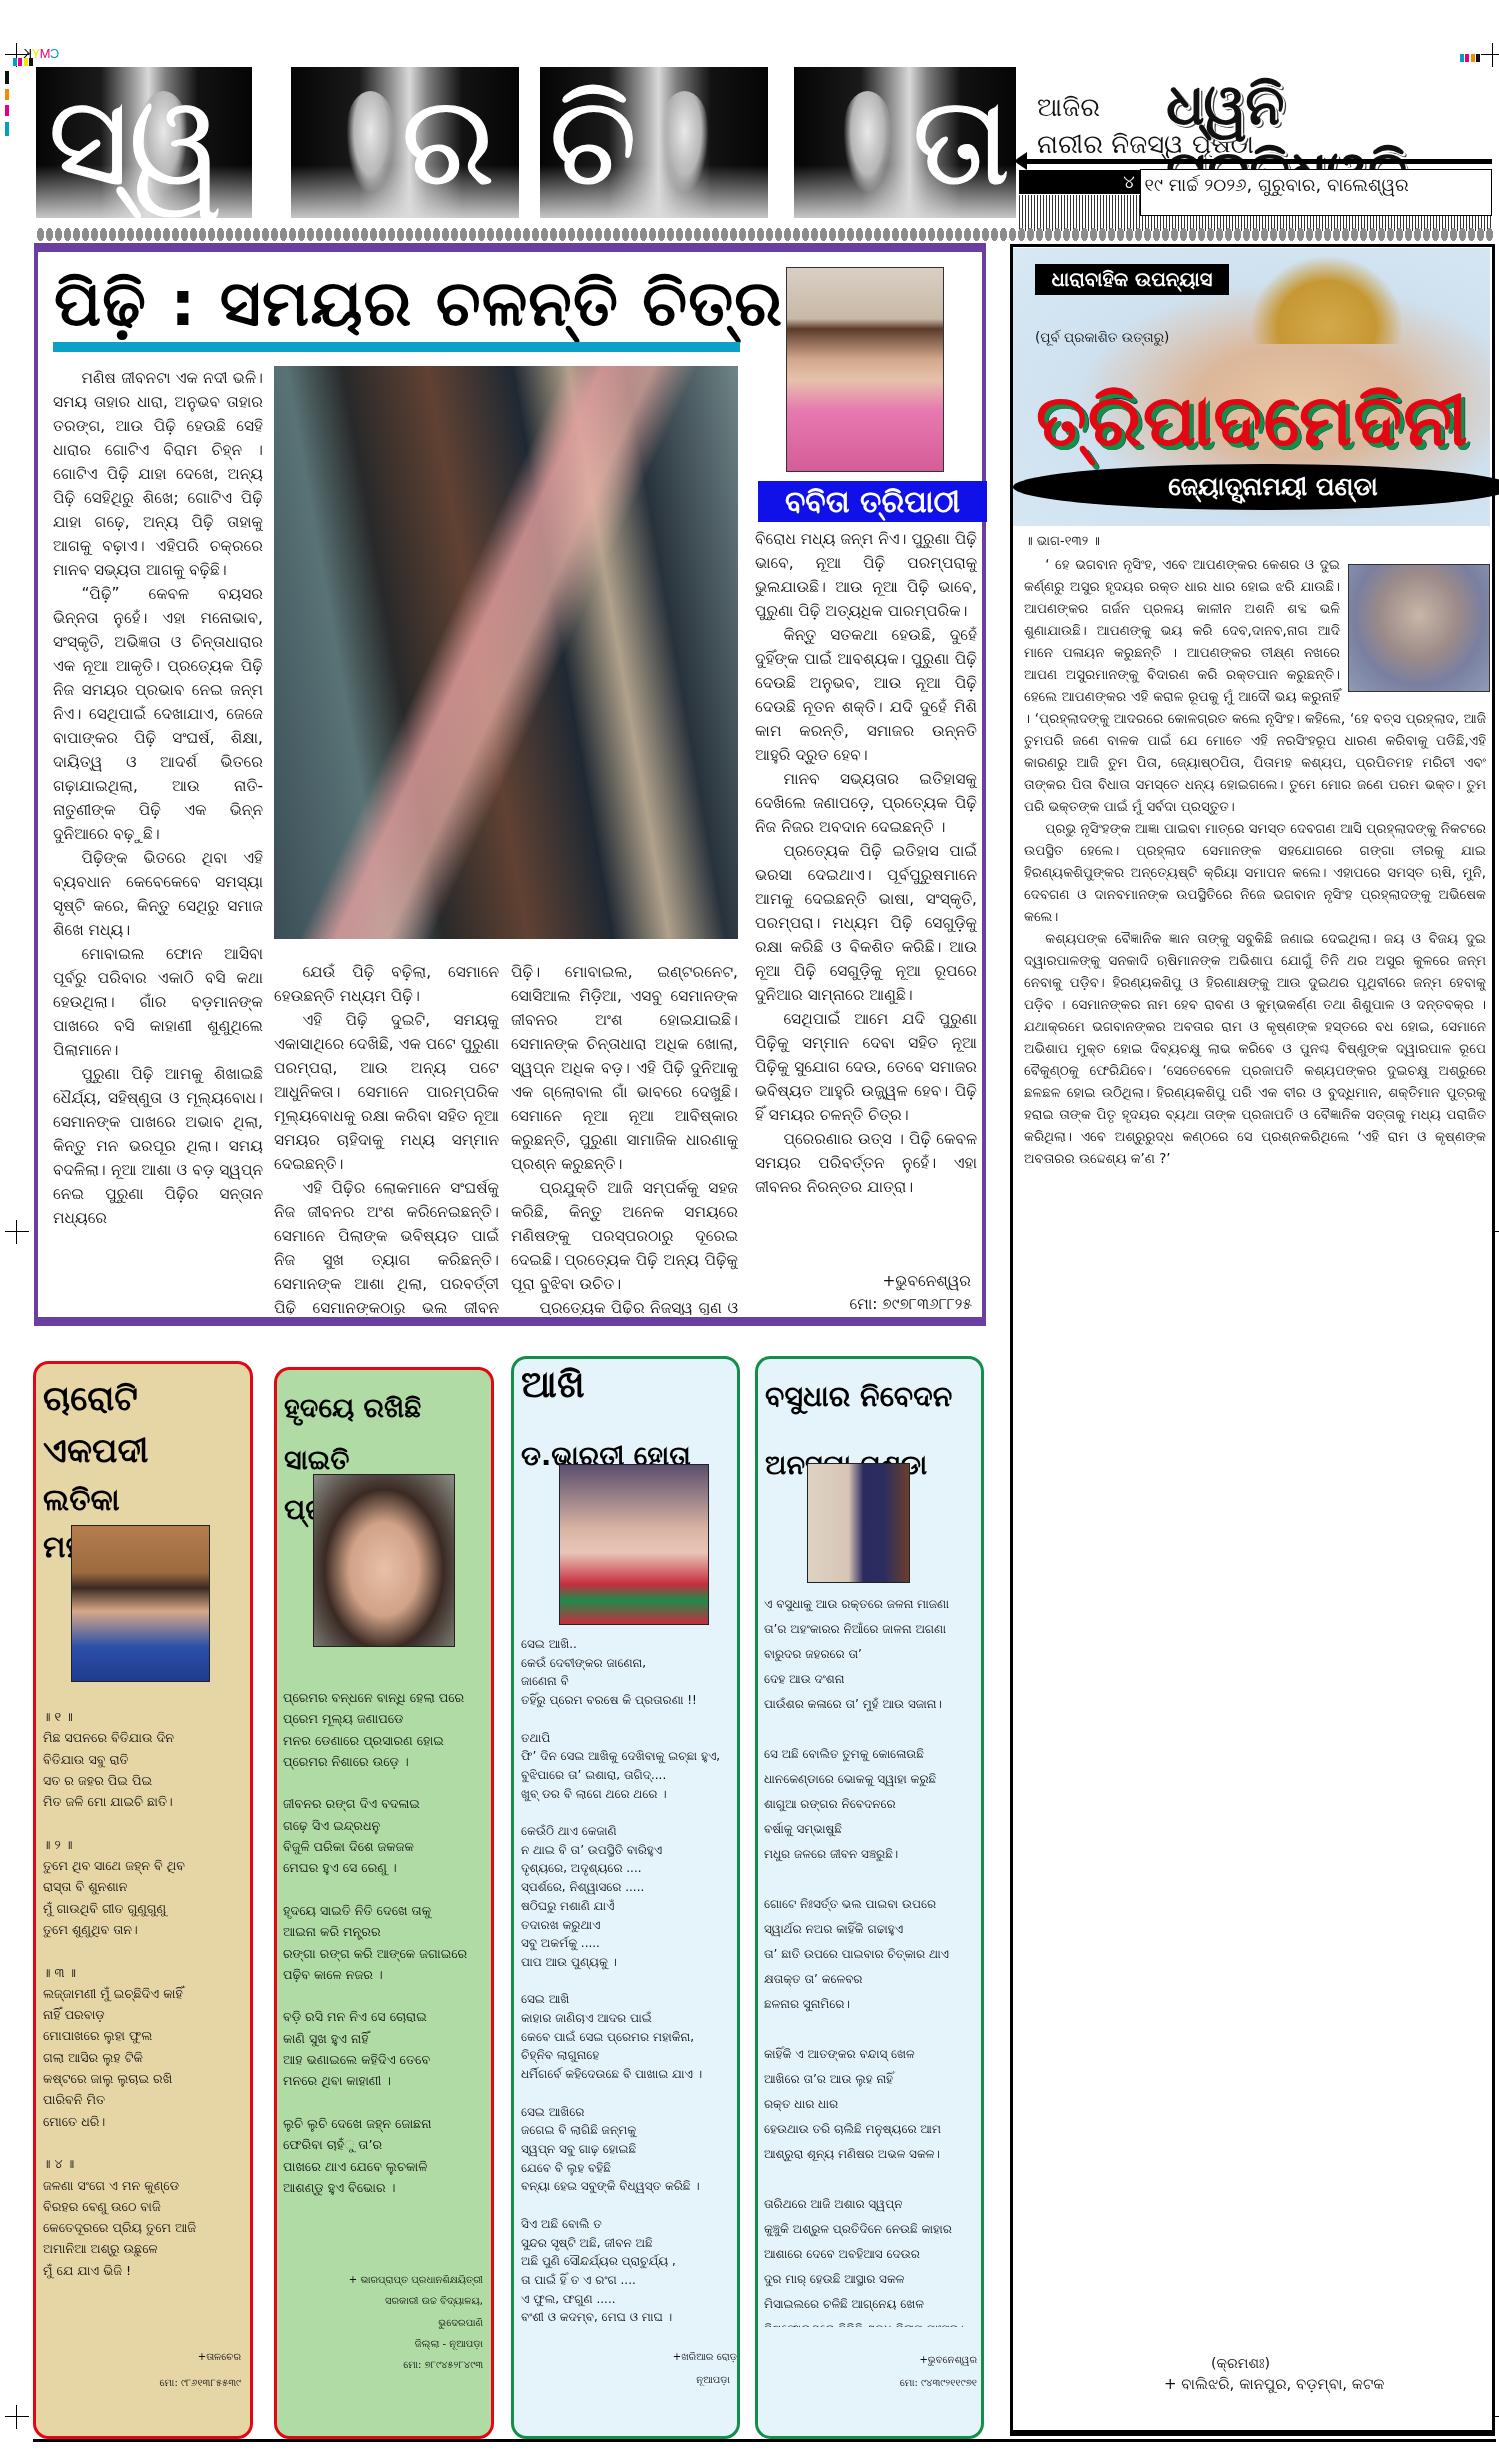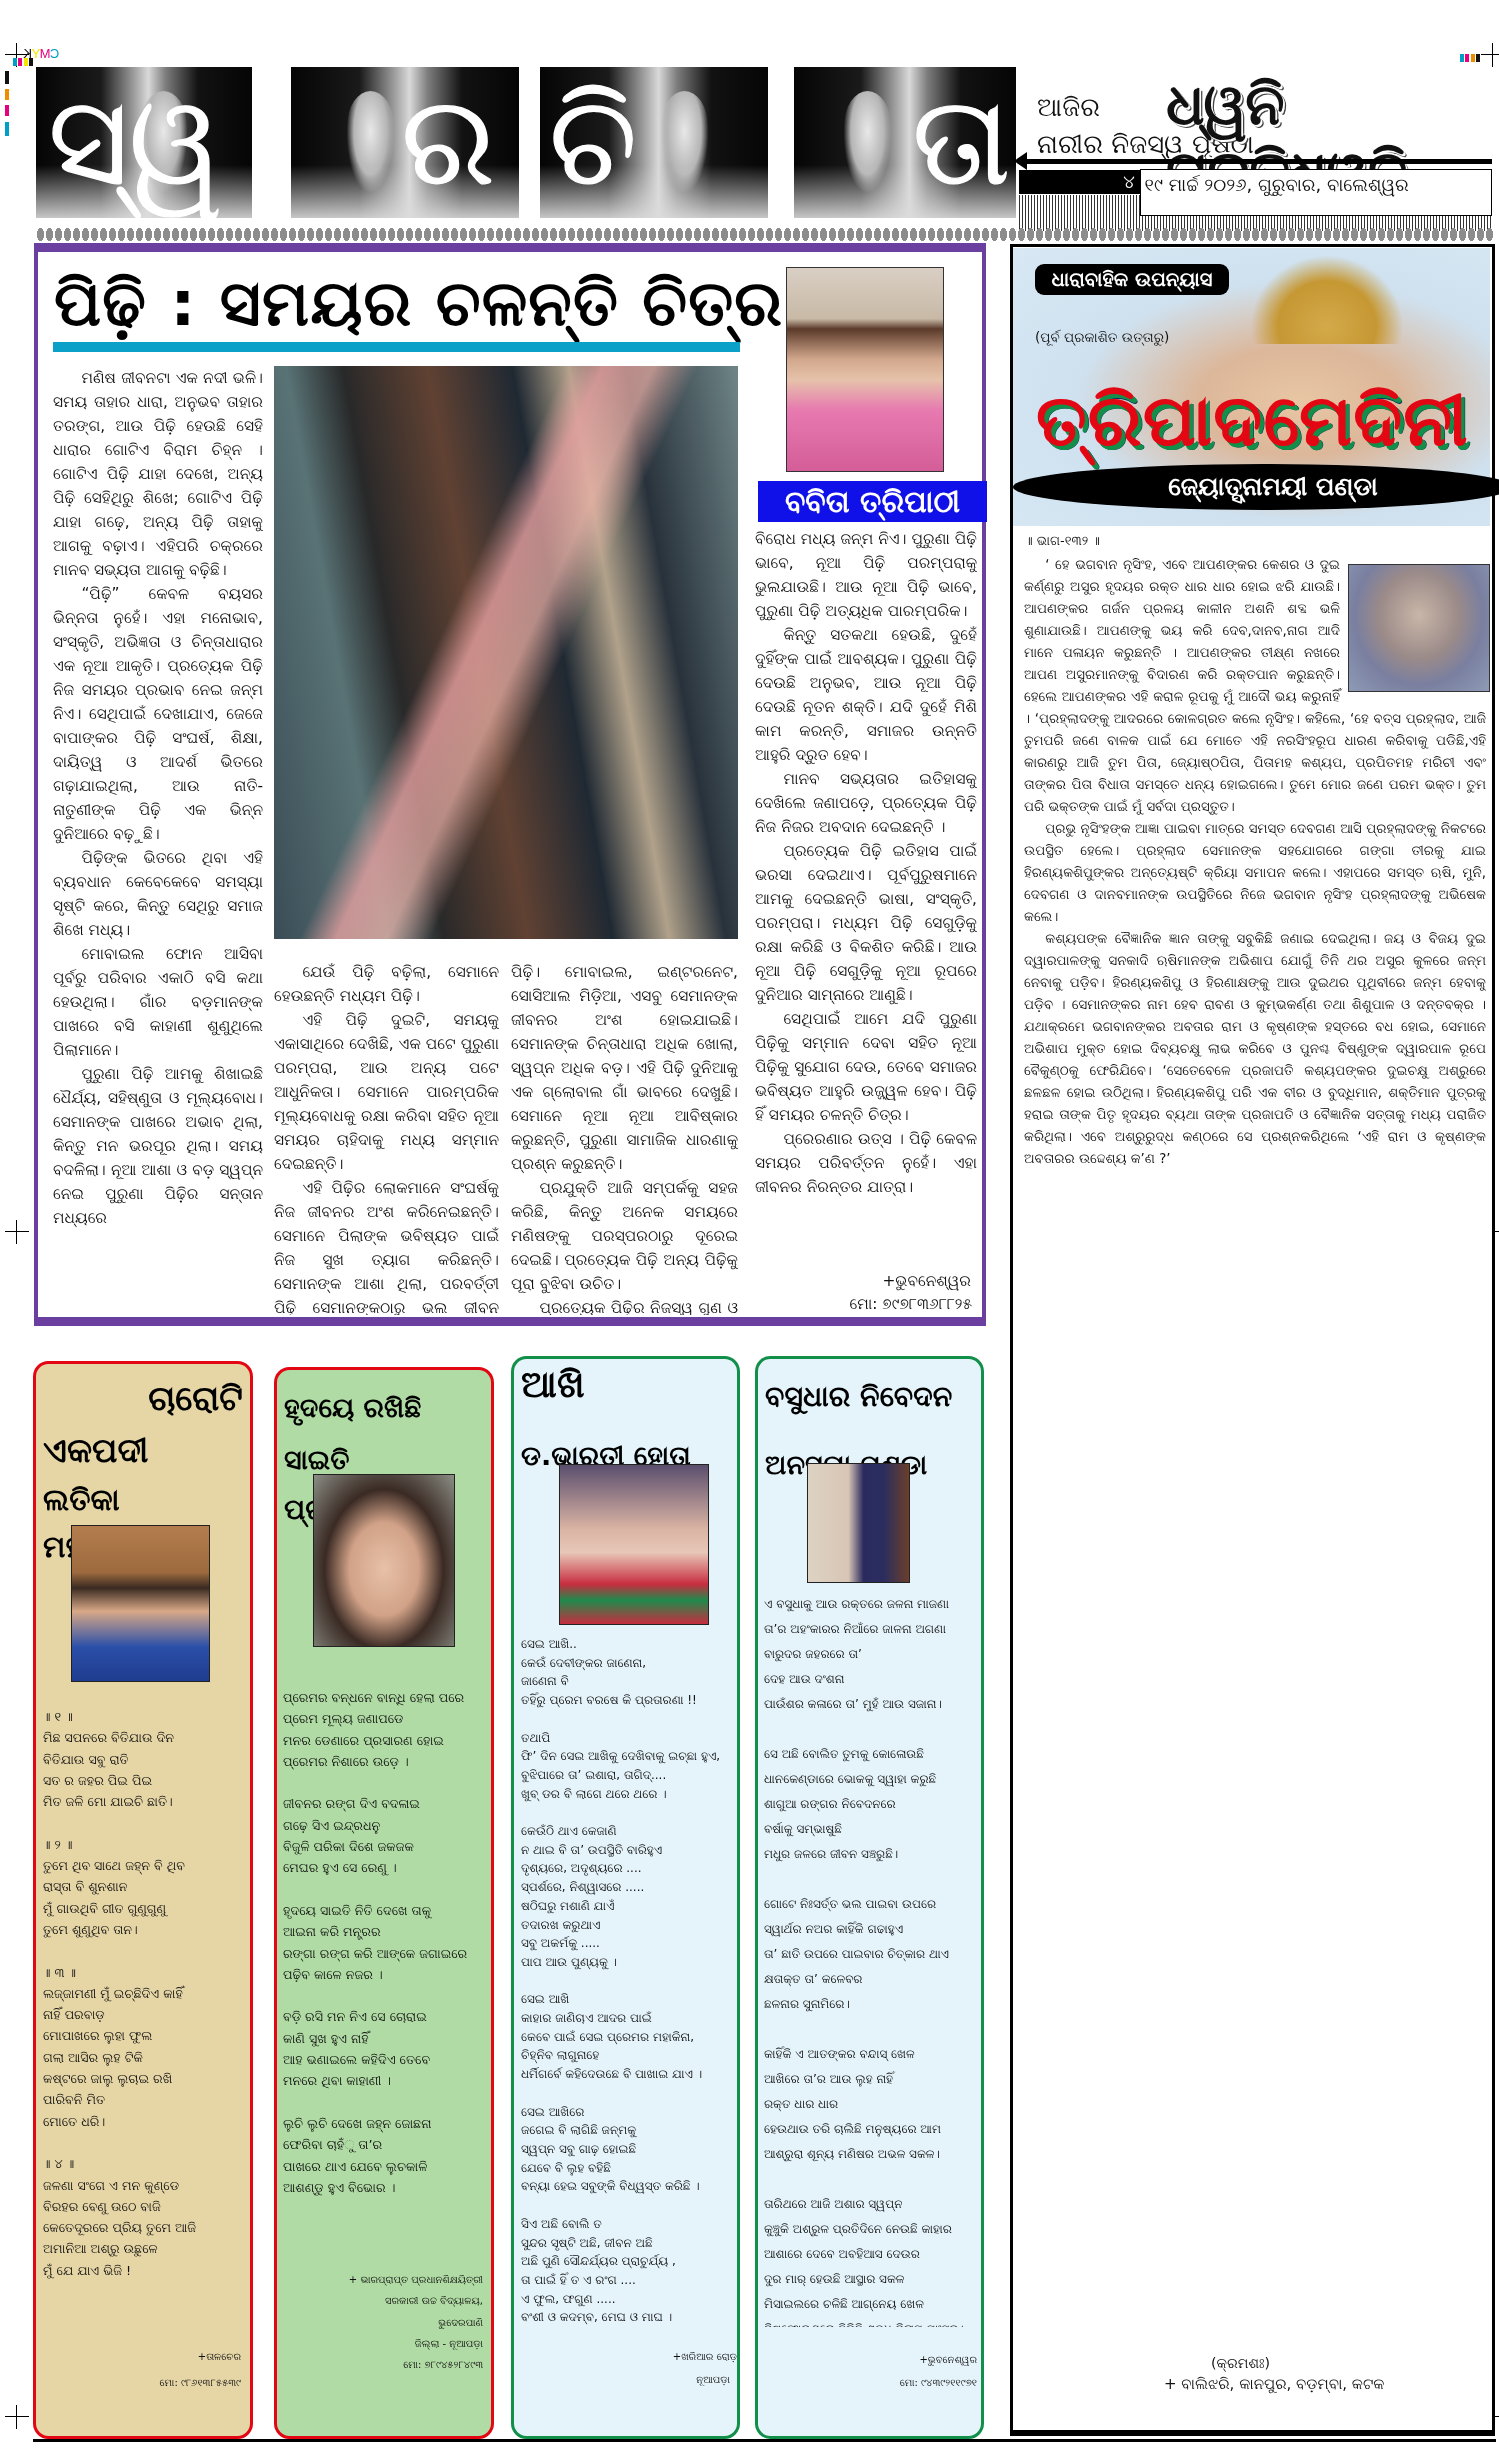--- a/index.html
+++ b/index.html
@@ -47,21 +47,21 @@
                 #2a2f35; }
   .body-text { position:absolute; font-size:15.4px; line-height:24px; text-align:justify; color:#111; }
   .body-text p { margin:0; text-indent:28.4px; }
   .sig { position:absolute; font-size:15.4px; text-align:right; }
 
   
   .novel-frame { position:absolute; left:1010px; top:244px; width:485px; height:2192px; border:3.6px solid #000; border-bottom-width:6px; box-sizing:border-box; background:#fff; }
   .novel-banner { position:absolute; left:1013px; top:248px; width:477px; height:278px;
                   background:radial-gradient(ellipse at 60% 55%,#e8c6a3 0%,#dcb79a 25%,#cfe1ef 55%,#d8e8f5 100%); }
   .novel-deity { position:absolute; left:1250px; top:255px; width:154px; height:89px; border-radius:50% 50% 6px 6px; background:radial-gradient(ellipse at 50% 80%,#d4a94a 0%,#c69833 45%,rgba(0,0,0,0) 70%); }
-  .novel-kicker { position:absolute; left:1035px; top:264px; width:194px; height:31px; background:#000; color:#fff; font-size:19.5px; line-height:31px; text-align:center; font-weight:bold;border-radius:9px; }
+  .novel-kicker { position:absolute; left:1035px; top:264px; width:194px; height:31px; background:#000; color:#fff; font-size:19.5px; line-height:31px; text-align:center; font-weight:bold; }
   .novel-prev { position:absolute; left:1035px; top:329px; font-size:13.6px; color:#111; }
   .novel-title { position:absolute; left:1010px; top:379px; width:485px; text-align:center; font-size:71px; font-weight:bold; color:#e30613;
                  text-shadow:3.6px 3.6px 0 #12904a, 4.1px 4.1px 0 #0d2a5e; letter-spacing:1.2px; }
   .novel-author-oval { position:absolute; left:1013px; top:464px; width:480px; height:46px; background:#000; border-radius:50%; color:#fff; font-size:25px; text-align:center; line-height:46px; font-weight:bold;padding-left:20px; }
   .novel-part { position:absolute; left:1025px; top:533px; font-size:13px; }
   .novel-photo { position:absolute; left:1348px; top:564px; width:140px; height:126px; border:1.2px solid #333;
                  background:radial-gradient(ellipse at 50% 40%,#c9b6a8 0%,#9b8b89 40%,#7a7fa0 65%,#8e9bb6 100%); }
   .novel-text { position:absolute; left:1024px; top:554px; width:462px; font-size:13.4px; line-height:22px; text-align:justify; color:#111; }
   .novel-text p { margin:0; text-indent:21.3px; }
   .novel-text .wrapfloat { float:right; width:146px; height:142px; }
@@ -176,21 +176,21 @@
 <div class="novel-text" style="height:1795px;overflow:hidden;">
   <div class="wrapfloat"></div>
   <p>‘ ହେ ଭଗବାନ ନୃସିଂହ, ଏବେ ଆପଣଙ୍କର କେଶର ଓ ଦୁଇ କର୍ଣ୍ଣରୁ ଅସୁର ହୃଦୟର ରକ୍ତ ଧାର ଧାର ହୋଇ ଝରି ଯାଉଛି। ଆପଣଙ୍କର ଗର୍ଜନ ପ୍ରଳୟ କାଳୀନ ଅଶନି ଶବ୍ଦ ଭଳି ଶୁଣାଯାଉଛି। ଆପଣଙ୍କୁ ଭୟ କରି ଦେବ,ଦାନବ,ନାଗ ଆଦି ମାନେ ପଳାୟନ କରୁଛନ୍ତି । ଆପଣଙ୍କର ତୀକ୍ଷ୍ଣ ନଖରେ ଆପଣ ଅସୁରମାନଙ୍କୁ ବିଦାରଣ କରି ରକ୍ତପାନ କରୁଛନ୍ତି। ହେଲେ ଆପଣଙ୍କର ଏହି କରାଳ ରୂପକୁ ମୁଁ ଆଦୌ ଭୟ କରୁନାହିଁ । ‘ପ୍ରହ୍ଲାଦଙ୍କୁ ଆଦରରେ କୋଳଗ୍ରତ କଲେ ନୃସିଂହ। କହିଲେ, ‘ହେ ବତ୍ସ ପ୍ରହ୍ଲାଦ, ଆଜି ତୁମପରି ଜଣେ ବାଳକ ପାଇଁ ଯେ ମୋତେ ଏହି ନରସିଂହରୂପ ଧାରଣ କରିବାକୁ ପଡିଛି,ଏହି କାରଣରୁ ଆଜି ତୁମ ପିତା, ଜ୍ୟୋଷ୍ଠପିତା, ପିତାମହ କଶ୍ୟପ, ପ୍ରପିତମହ ମରିଚୀ ଏବଂ ତାଙ୍କର ପିତା ବିଧାତା ସମସ୍ତେ ଧନ୍ୟ ହୋଇଗଲେ। ତୁମେ ମୋର ଜଣେ ପରମ ଭକ୍ତ। ତୁମ ପରି ଭକ୍ତଙ୍କ ପାଇଁ ମୁଁ ସର୍ବଦା ପ୍ରସ୍ତୁତ।</p>
   <p>ପ୍ରଭୁ ନୃସିଂହଙ୍କ ଆଜ୍ଞା ପାଇବା ମାତ୍ରେ ସମସ୍ତ ଦେବଗଣ ଆସି ପ୍ରହ୍ଲାଦଙ୍କୁ ନିକଟରେ ଉପସ୍ଥିତ ହେଲେ। ପ୍ରହ୍ଲାଦ ସେମାନଙ୍କ ସହଯୋଗରେ ଗଙ୍ଗା ତୀରକୁ ଯାଇ ହିରଣ୍ୟକଶିପୁଙ୍କର ଅନ୍ତ୍ୟେଷ୍ଟି କ୍ରିୟା ସମାପନ କଲେ। ଏହାପରେ ସମସ୍ତ ଋଷି, ମୁନି, ଦେବଗଣ ଓ ଦାନବମାନଙ୍କ ଉପସ୍ଥିତିରେ ନିଜେ ଭଗବାନ ନୃସିଂହ ପ୍ରହ୍ଲାଦଙ୍କୁ ଅଭିଷେକ କଲେ।</p>
   <p>କଶ୍ୟପଙ୍କ ବୈଜ୍ଞାନିକ ଜ୍ଞାନ ତାଙ୍କୁ ସବୁକିଛି ଜଣାଇ ଦେଇଥିଲା। ଜୟ ଓ ବିଜୟ ଦୁଇ ଦ୍ୱାରପାଳଙ୍କୁ ସନକାଦି ଋଷିମାନଙ୍କ ଅଭିଶାପ ଯୋଗୁଁ ତିନି ଥର ଅସୁର କୁଳରେ ଜନ୍ମ ନେବାକୁ ପଡ଼ିବ। ହିରଣ୍ୟକଶିପୁ ଓ ହିରଣାକ୍ଷଙ୍କୁ ଆଉ ଦୁଇଥର ପୃଥିବୀରେ ଜନ୍ମ ହେବାକୁ ପଡ଼ିବ । ସେମାନଙ୍କର ନାମ ହେବ ରାବଣ ଓ କୁମ୍ଭକର୍ଣ୍ଣ ତଥା ଶିଶୁପାଳ ଓ ଦନ୍ତବକ୍ର । ଯଥାକ୍ରମେ ଭଗବାନଙ୍କର ଅବତାର ରାମ ଓ କୃଷ୍ଣଙ୍କ ହସ୍ତରେ ବଧ ହୋଇ, ସେମାନେ ଅଭିଶାପ ମୁକ୍ତ ହୋଇ ଦିବ୍ୟଚକ୍ଷୁ ଲାଭ କରିବେ ଓ ପୁନଶ୍ଚ ବିଷ୍ଣୁଙ୍କ ଦ୍ୱାରପାଳ ରୂପେ ବୈକୁଣ୍ଠକୁ ଫେରିଯିବେ। ‘ସେତେବେଳେ ପ୍ରଜାପତି କଶ୍ୟପଙ୍କର ଦୁଇଚକ୍ଷୁ ଅଶ୍ରୁରେ ଛଳଛଳ ହୋଇ ଉଠିଥିଲା। ହିରଣ୍ୟକଶିପୁ ପରି ଏକ ବୀର ଓ ବୁଦ୍ଧିମାନ, ଶକ୍ତିମାନ ପୁତ୍ରକୁ ହରାଇ ତାଙ୍କ ପିତୃ ହୃଦୟର ବ୍ୟଥା ତାଙ୍କ ପ୍ରଜାପତି ଓ ବୈଜ୍ଞାନିକ ସତ୍ତାକୁ ମଧ୍ୟ ପରାଜିତ କରିଥିଲା। ଏବେ ଅଶ୍ରୁରୁଦ୍ଧ କଣ୍ଠରେ ସେ ପ୍ରଶ୍ନକରିଥିଲେ ‘ଏହି ରାମ ଓ କୃଷ୍ଣଙ୍କ ଅବତାରର ଉଦ୍ଦେଶ୍ୟ କ’ଣ  ?’</p>
 </div>
 <div class="kramasha">(କ୍ରମଶଃ)</div>
 <div class="novel-sig">+ ବାଲିଝରି, କାନପୁର, ବଡ଼ମ୍ବା, କଟକ</div>
 
 <div class="pbox red" style="left:33px;width:220px;background:#e6d6a6;">
-  <div class="ptitle" style="margin-top:8.3px;text-align:right;">ଚାରୋଟି</div>
+  <div class="ptitle" style="margin-top:8.3px;">ଚାରୋଟି</div>
   <div class="ptitle" style="margin-top:0;">ଏକପଦୀ</div>
   <div class="pauthor" style="font-size:30px;">ଲତିକା ମହାପାତ୍ର</div>
 </div>
 <div class="pphoto" style="left:71px;top:1525px;width:137px;height:155px;background:linear-gradient(180deg,#b57d4e 0%,#9c6a3e 30%,#3a2a22 40%,#d8a887 55%,#2b4fa8 78%,#1f3c8f 100%);"></div>
 <div class="poem" style="left:43px;top:1706px;width:204px;">॥ ୧ ॥
 ମିଛ ସପନରେ ବିତିଯାଉ ଦିନ
 ବିତିଯାଉ ସବୁ ରାତି
 ସତ ର ଜହର ପିଇ ପିଇ
 ମିତ ଜଳି ମୋ ଯାଇଚି ଛାତି।
 

